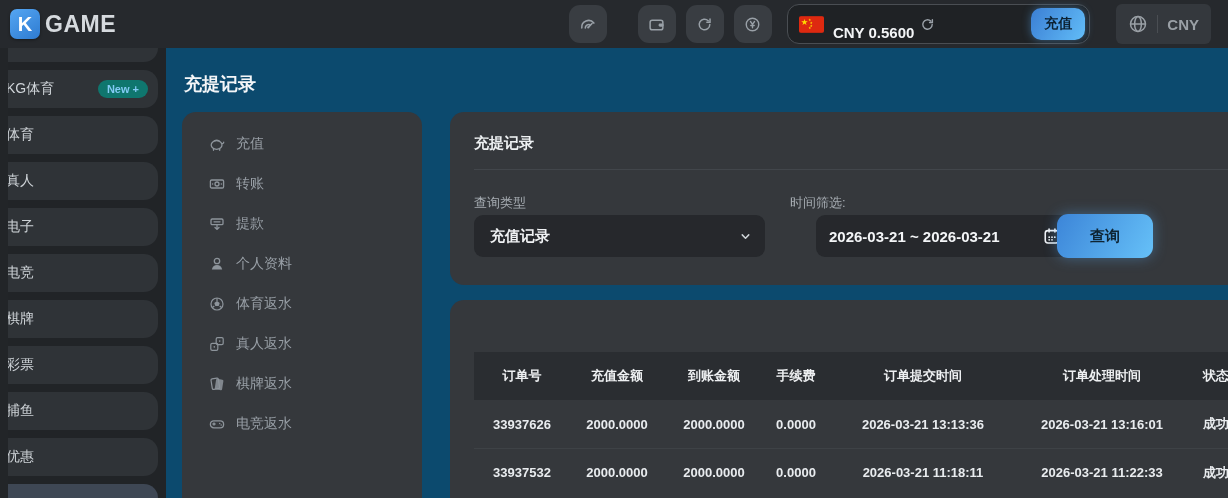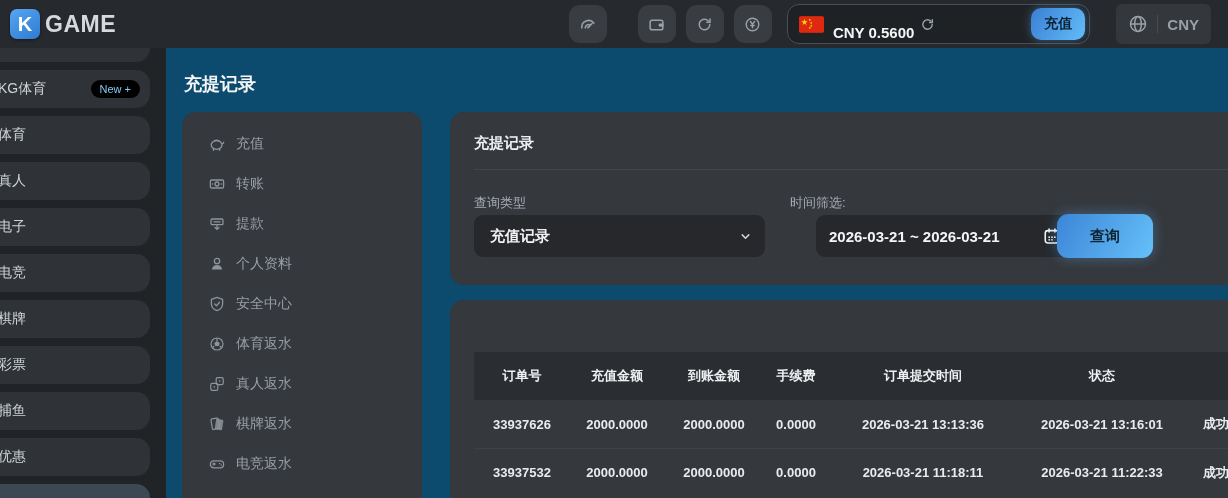--- a/index.html
+++ b/index.html
@@ -53,34 +53,34 @@
   .lang-box{
     height:40px; border-radius:6px; background:#34383d;
     display:flex; align-items:center; gap:9px; padding:0 12px;
     margin-left:26px; color:#9aa0a6; flex:none;
   }
   .lang-divider{ width:1px; height:18px; background:#4a4e53; }
   .lang-text{ font-size:15px; font-weight:bold; color:#9aa0a6; }
 
   
   .leftbar{
-    position:absolute; left:0; top:48px; width:166px; height:450px;
+    position:absolute; left:8px; top:48px; width:166px; height:450px;
     background:#212427; overflow:hidden;
   }
   .side-card{
     height:38px; border-radius:14px; background:#2f3337;
     margin:0 16px 8px -24px;
     display:flex; align-items:center; justify-content:space-between;
     padding:0 10px 0 22px; cursor:pointer;
   }
   .partial-top{ margin-top:-24px; }
   .side-list > .side-card:nth-of-type(9){ margin-top:8px; }
   .side-label{ font-size:14px; color:#ced3d7; white-space:nowrap; }
   .badge{
-    background:#000000; color:#83cbf5; font-size:11px; font-weight:normal;
+    background:#0f766e; color:#83cbf5; font-size:11px; font-weight:bold;
     padding:3px 9px; border-radius:9px; white-space:nowrap;
   }
   .partial-bottom{ background:#3e4754; margin-bottom:0; }
 
   
   .main{
     position:absolute; left:166px; top:48px; width:1062px; height:450px;
     background:#0c4a6e;
   }
   .page-title{
@@ -346,29 +346,20 @@
       <div class="menu-item">
         <span class="micon">
           <svg width="16" height="16" viewBox="0 0 16 16" fill="none" stroke="currentColor" stroke-width="1.3" stroke-linecap="round">
             <circle cx="8" cy="5" r="2.7"></circle>
             <path d="M2.8 13.6c.7-3.1 2.8-4.5 5.2-4.5s4.5 1.4 5.2 4.5z" fill="currentColor" stroke="none"></path>
           </svg>
         </span>
         <span>个人资料</span>
       </div>
 
-      <div class="menu-item">
-        <span class="micon">
-          <svg width="16" height="16" viewBox="0 0 16 16" fill="none" stroke="currentColor" stroke-width="1.3" stroke-linecap="round" stroke-linejoin="round">
-            <path d="M8 1.4l5.6 2v4.6c0 3.6-2.6 5.6-5.6 6.6-3-1-5.6-3-5.6-6.6V3.4z"></path>
-            <path d="M5.6 7.9l1.8 1.8 3.2-3.4"></path>
-          </svg>
-        </span>
-        <span>安全中心</span>
-      </div>
 
       <div class="menu-item">
         <span class="micon">
           <svg width="16" height="16" viewBox="0 0 16 16" fill="none" stroke="currentColor" stroke-width="1.2">
             <circle cx="8" cy="8" r="6"></circle>
             <path d="M8 5l2.7 2-1 3.1H6.3l-1-3.1z" fill="currentColor" stroke="none"></path>
             <path d="M8 2v3M3.5 11.5L5.3 10M12.5 11.5L10.7 10"></path>
           </svg>
         </span>
         <span>体育返水</span>
@@ -449,20 +440,21 @@
         <span class="th">订单号</span>
 
         <span class="th">充值金额</span>
 
         <span class="th">到账金额</span>
 
         <span class="th">手续费</span>
 
         <span class="th">订单提交时间</span>
 
+        <span class="th">订单处理时间</span>
 
         <span class="th">状态</span>
       </div>
     <div class="tbody">
 
         <div class="trow">
           <span>33937626</span>
           <span>2000.0000</span>
           <span>2000.0000</span>
           <span>0.0000</span>

